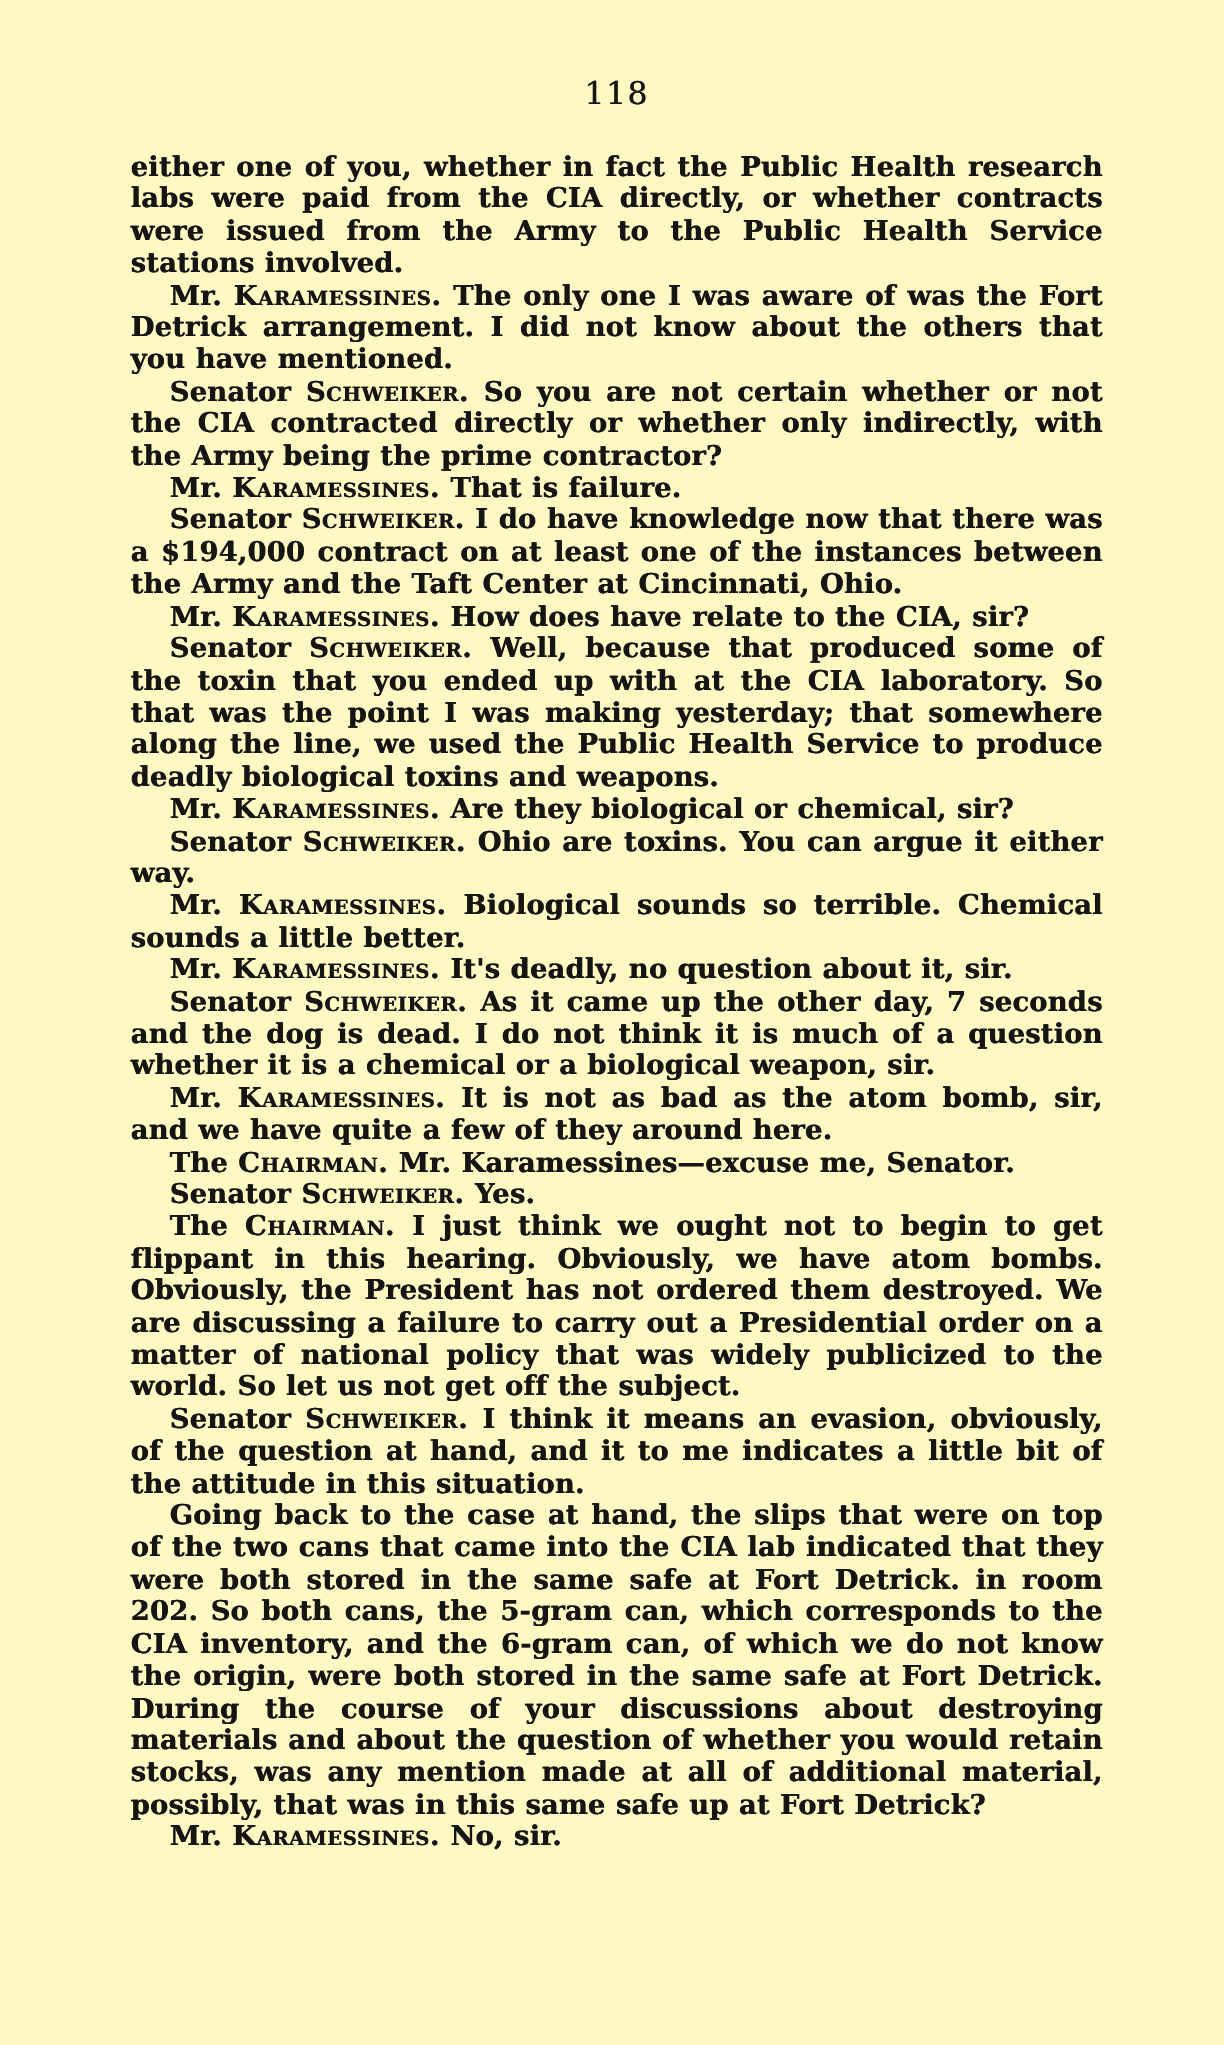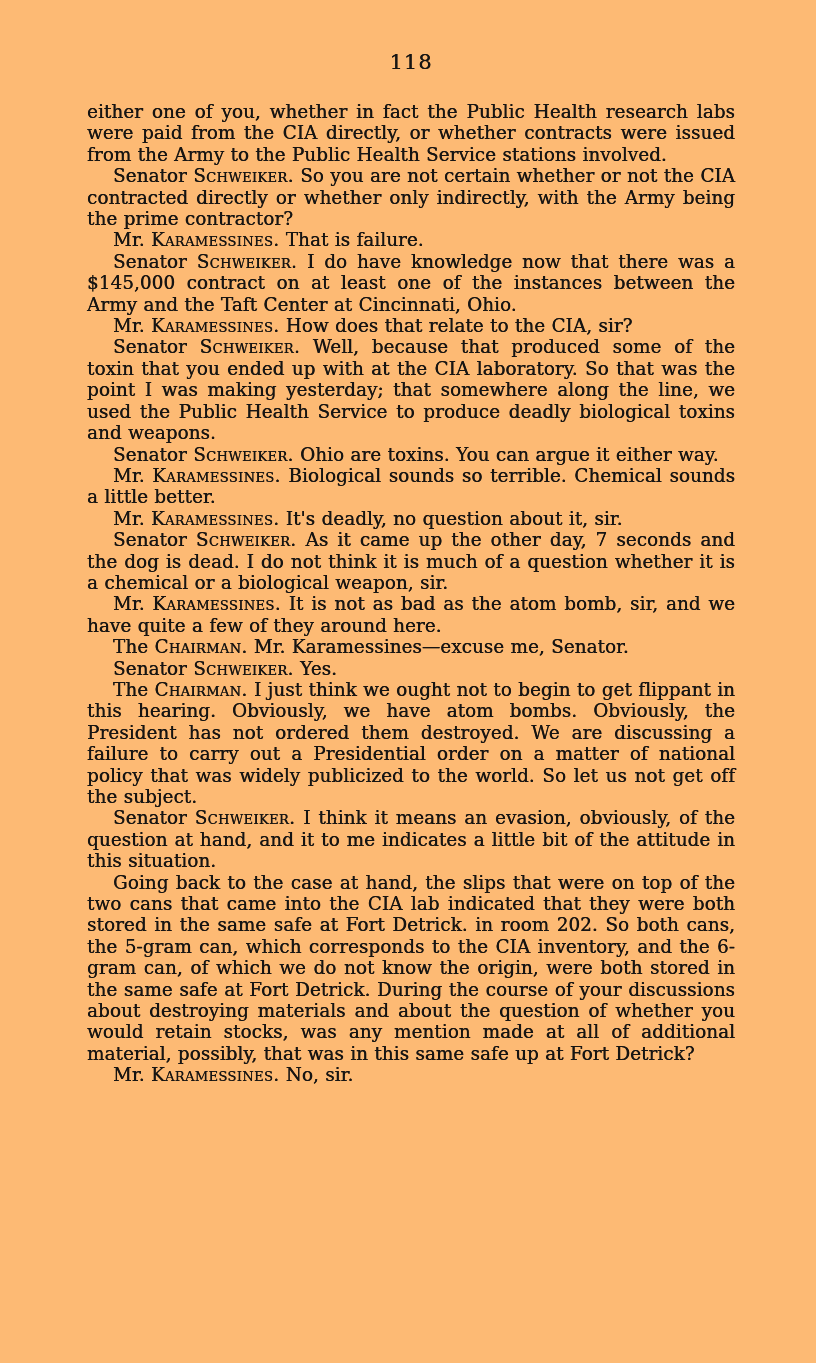--- a/index.html
+++ b/index.html
@@ -1,20 +1,20 @@
 <!DOCTYPE html>
 <html lang="en"><head>
 <meta charset="utf-8">
 <style>
   html, body { margin: 0; padding: 0; background: #ffffff; }
   .page {
     position: relative;
     width: 816px;
     height: 1363px;
-    background: #fdba74;
+    background: #fef9c3;
     font-family: "DejaVu Serif", "Liberation Serif", serif;
     color: #171513;
     overflow: hidden;
   }
   .content {
     position: absolute;
     left: 87px;
     top: 50px;
     width: 648px;
   }
@@ -27,70 +27,81 @@
   }
   .body-text p.para {
     margin: 0;
     font-size: 18.3px;
     line-height: 21.4px;
     text-align: justify;
     text-indent: 26px;
     letter-spacing: 0.1px;
     word-spacing: 0.4px;
     text-shadow: 0.35px 0 0 currentColor;
+    font-weight: bold;
   }
   .body-text p.para:first-of-type { text-indent: 0; }
   .speaker-name { font-variant: small-caps; letter-spacing: 0.4px; }
 </style>
 </head>
 <body>
 
 <div class="page">
   <div class="content">
     <p class="page-number">118</p>
 
     <div class="body-text">
 
         <p class="para">
           <span class="speaker-prefix"></span>
           <span class="speaker-name"></span>
           <span class="speech-text">either one of you, whether in fact the Public Health research labs were paid from the CIA directly, or whether contracts were issued from the Army to the Public Health Service stations involved.</span>
         </p>
 
+        <p class="para">
+          <span class="speaker-prefix">Mr.</span>
+          <span class="speaker-name">Karamessines.</span>
+          <span class="speech-text">The only one I was aware of was the Fort Detrick arrangement. I did not know about the others that you have mentioned.</span>
+        </p>
 
         <p class="para">
           <span class="speaker-prefix">Senator</span>
           <span class="speaker-name">Schweiker.</span>
           <span class="speech-text">So you are not certain whether or not the CIA contracted directly or whether only indirectly, with the Army being the prime contractor?</span>
         </p>
 
         <p class="para">
           <span class="speaker-prefix">Mr.</span>
           <span class="speaker-name">Karamessines.</span>
           <span class="speech-text">That is failure.</span>
         </p>
 
         <p class="para">
           <span class="speaker-prefix">Senator</span>
           <span class="speaker-name">Schweiker.</span>
-          <span class="speech-text">I do have knowledge now that there was a $145,000 contract on at least one of the instances between the Army and the Taft Center at Cincinnati, Ohio.</span>
+          <span class="speech-text">I do have knowledge now that there was a $194,000 contract on at least one of the instances between the Army and the Taft Center at Cincinnati, Ohio.</span>
         </p>
 
         <p class="para">
           <span class="speaker-prefix">Mr.</span>
           <span class="speaker-name">Karamessines.</span>
-          <span class="speech-text">How does that relate to the CIA, sir?</span>
+          <span class="speech-text">How does have relate to the CIA, sir?</span>
         </p>
 
         <p class="para">
           <span class="speaker-prefix">Senator</span>
           <span class="speaker-name">Schweiker.</span>
           <span class="speech-text">Well, because that produced some of the toxin that you ended up with at the CIA laboratory. So that was the point I was making yesterday; that somewhere along the line, we used the Public Health Service to produce deadly biological toxins and weapons.</span>
         </p>
 
+        <p class="para">
+          <span class="speaker-prefix">Mr.</span>
+          <span class="speaker-name">Karamessines.</span>
+          <span class="speech-text">Are they biological or chemical, sir?</span>
+        </p>
 
         <p class="para">
           <span class="speaker-prefix">Senator</span>
           <span class="speaker-name">Schweiker.</span>
           <span class="speech-text">Ohio are toxins. You can argue it either way.</span>
         </p>
 
         <p class="para">
           <span class="speaker-prefix">Mr.</span>
           <span class="speaker-name">Karamessines.</span>

